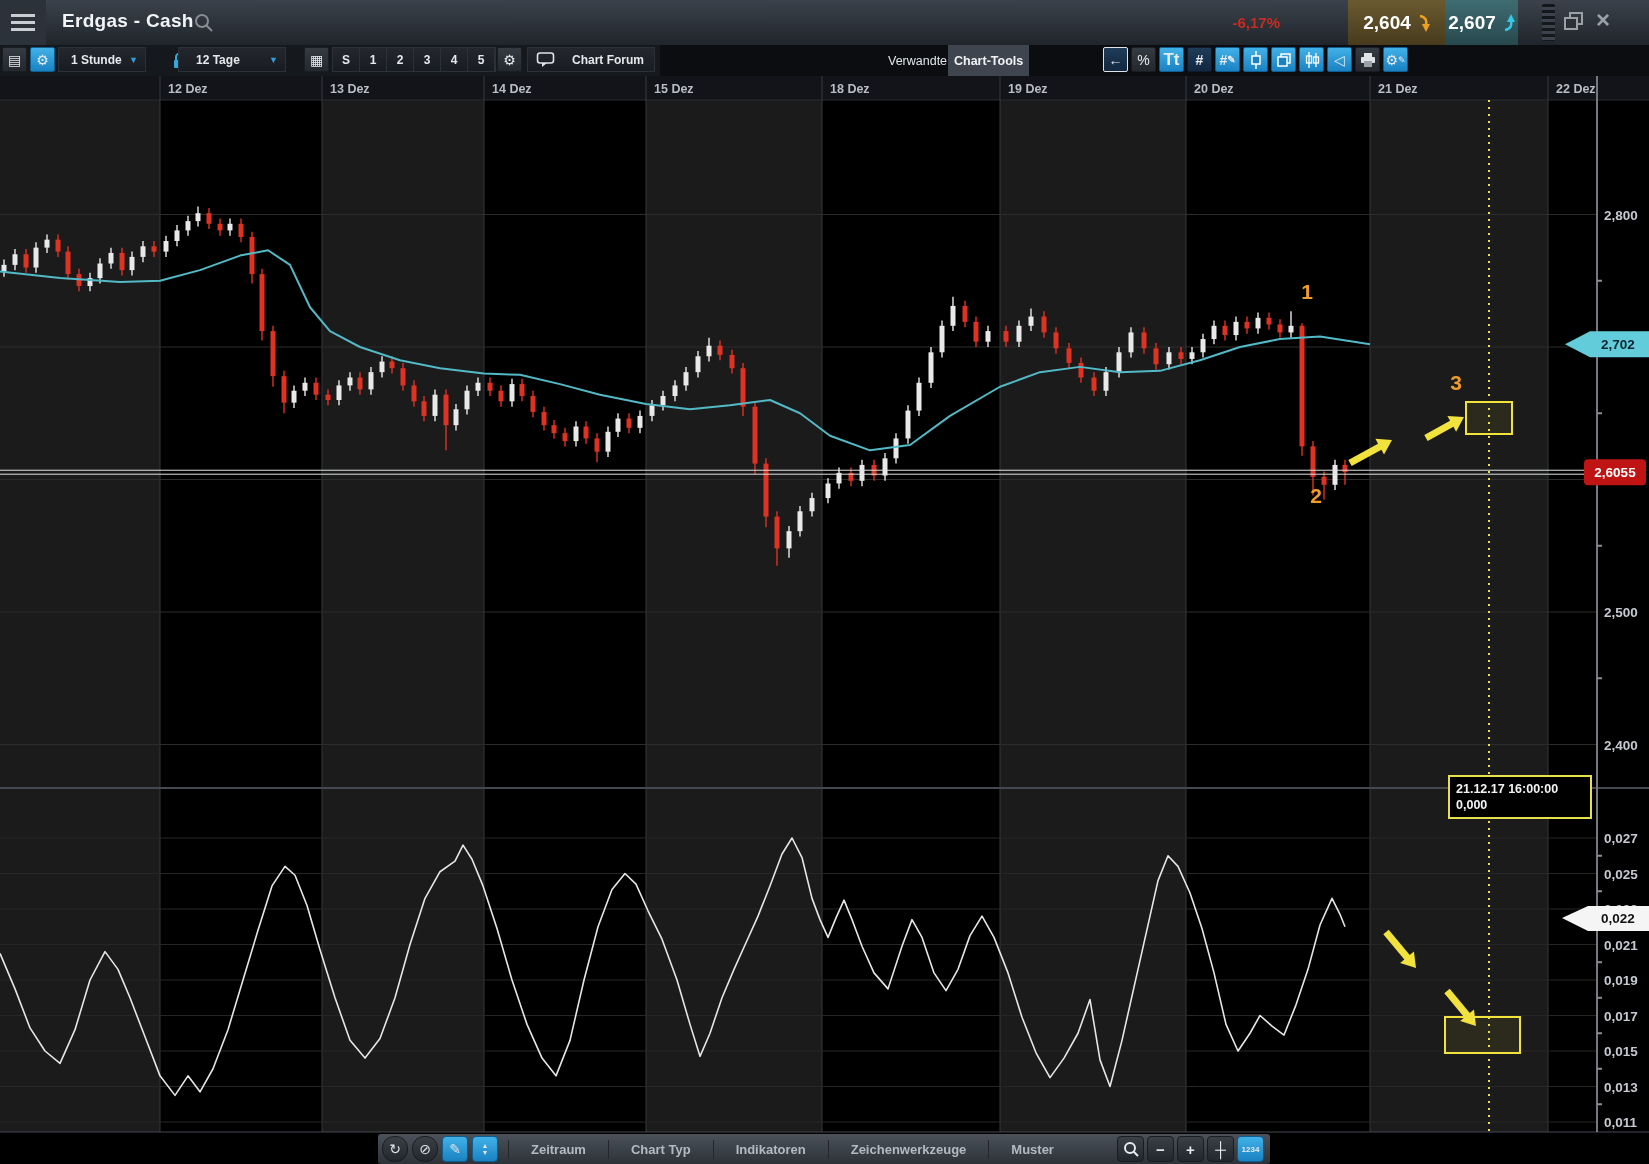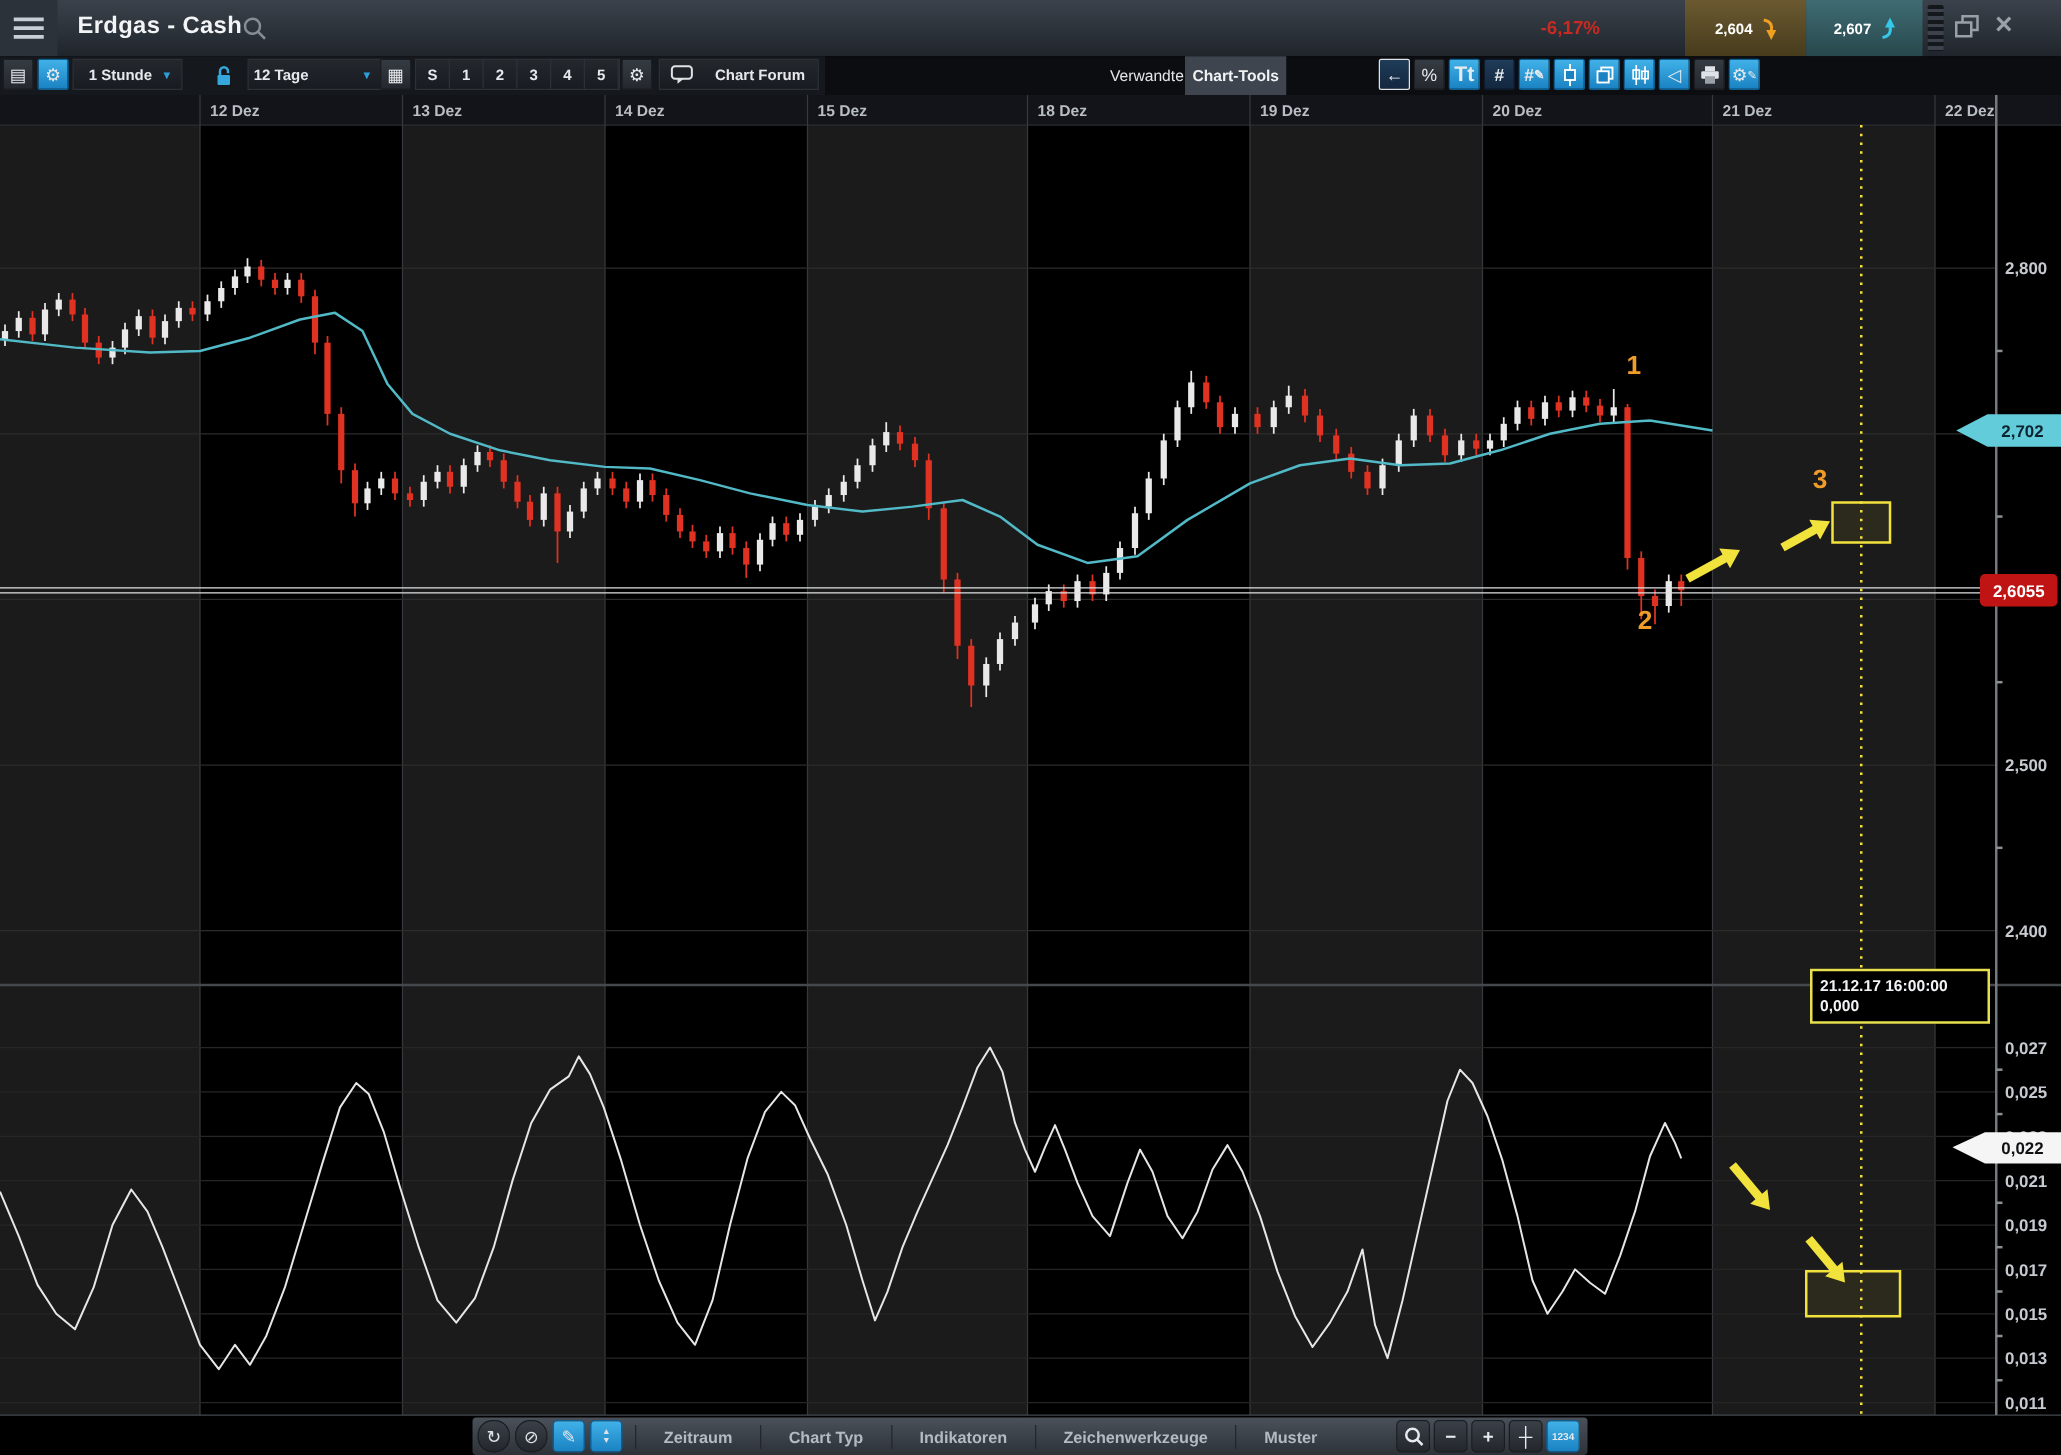--- a/index.html
+++ b/index.html
@@ -7,23 +7,23 @@
   .abs{position:absolute;}
   
   #topbar{position:absolute;left:0;top:0;width:1649px;height:45px;
     background:linear-gradient(#3b424b,#20252b);border-bottom:1px solid #0a0c0e;}
   #hamburger{position:absolute;left:0;top:0;width:46px;height:45px;background:#2c323a;
     display:flex;flex-direction:column;justify-content:center;align-items:center;gap:4px;cursor:pointer;}
   #hamburger div{width:24px;height:3px;background:#c9ced4;}
   #title{position:absolute;left:62px;top:10px;font-size:19px;font-weight:bold;color:#f2f4f6;letter-spacing:.3px;}
   #pct{position:absolute;left:1172px;top:14px;width:108px;text-align:right;font-size:15px;font-weight:bold;color:#c92a22;}
   .quotebox{position:absolute;top:0;height:45px;display:flex;align-items:center;justify-content:center;
-    gap:6px;font-size:12px;font-weight:bold;color:#fff;cursor:pointer;}
+    gap:6px;font-size:19px;font-weight:bold;color:#fff;cursor:pointer;}
   #sellbox{left:1348px;width:97px;background:linear-gradient(#6b5a30,#473b1d);}
-  #buybox{left:1445px;width:93px;background:linear-gradient(#3f6c72,#27484d);}
+  #buybox{left:1445px;width:73px;background:linear-gradient(#3f6c72,#27484d);}
   #grip{position:absolute;left:1542px;top:4px;width:13px;height:37px;background:#262b31;
     background-image:repeating-linear-gradient(#14171b 0 3px,#3c434c 3px 6px);border-radius:2px;}
   .winbtn{position:absolute;top:9px;color:#9aa1a8;cursor:pointer;}
   
   #toolbar{position:absolute;left:0;top:45px;width:1649px;height:31px;background:#0b0d10;}
   #toolbar .lbg{position:absolute;left:0;top:0;width:660px;height:31px;background:#15181c;}
   .tbtn{position:absolute;top:2px;height:25px;background:linear-gradient(#24282e,#181b20);
     border:1px solid #2c3138;color:#e6e9ec;font-size:12px;font-weight:bold;
     display:flex;align-items:center;cursor:pointer;box-sizing:border-box;}
   .ic{position:absolute;top:2px;width:25px;height:25px;display:flex;align-items:center;justify-content:center;
@@ -106,21 +106,21 @@
   <div class="tbtn" style="left:58px;width:88px;padding-left:12px;">
     <span>1 Stunde</span>
       <span class="ddarrow">▼</span>
   </div>
   <div class="ic" style="left:166px;">
     <svg width="16" height="18">
       <path d="M5,9 V6 a3.2,3.2 0 0 1 6.4,0 V7.5" fill="none" stroke="#35a7dc" stroke-width="2"></path>
       <rect x="3" y="9" width="10" height="8" rx="1" fill="#35a7dc"></rect>
     </svg>
   </div>
-  <div class="tbtn" style="left:198px;width:108px;padding-left:4px;">
+  <div class="tbtn" style="left:178px;width:108px;padding-left:17px;">
     <span>12 Tage</span>
       <span class="ddarrow">▼</span>
   </div>
   <div class="ic dark" style="left:304px;">▦</div>
   <div id="periods">
     <span>S</span>
     <span>1</span>
     <span>2</span>
     <span>3</span>
     <span>4</span>

